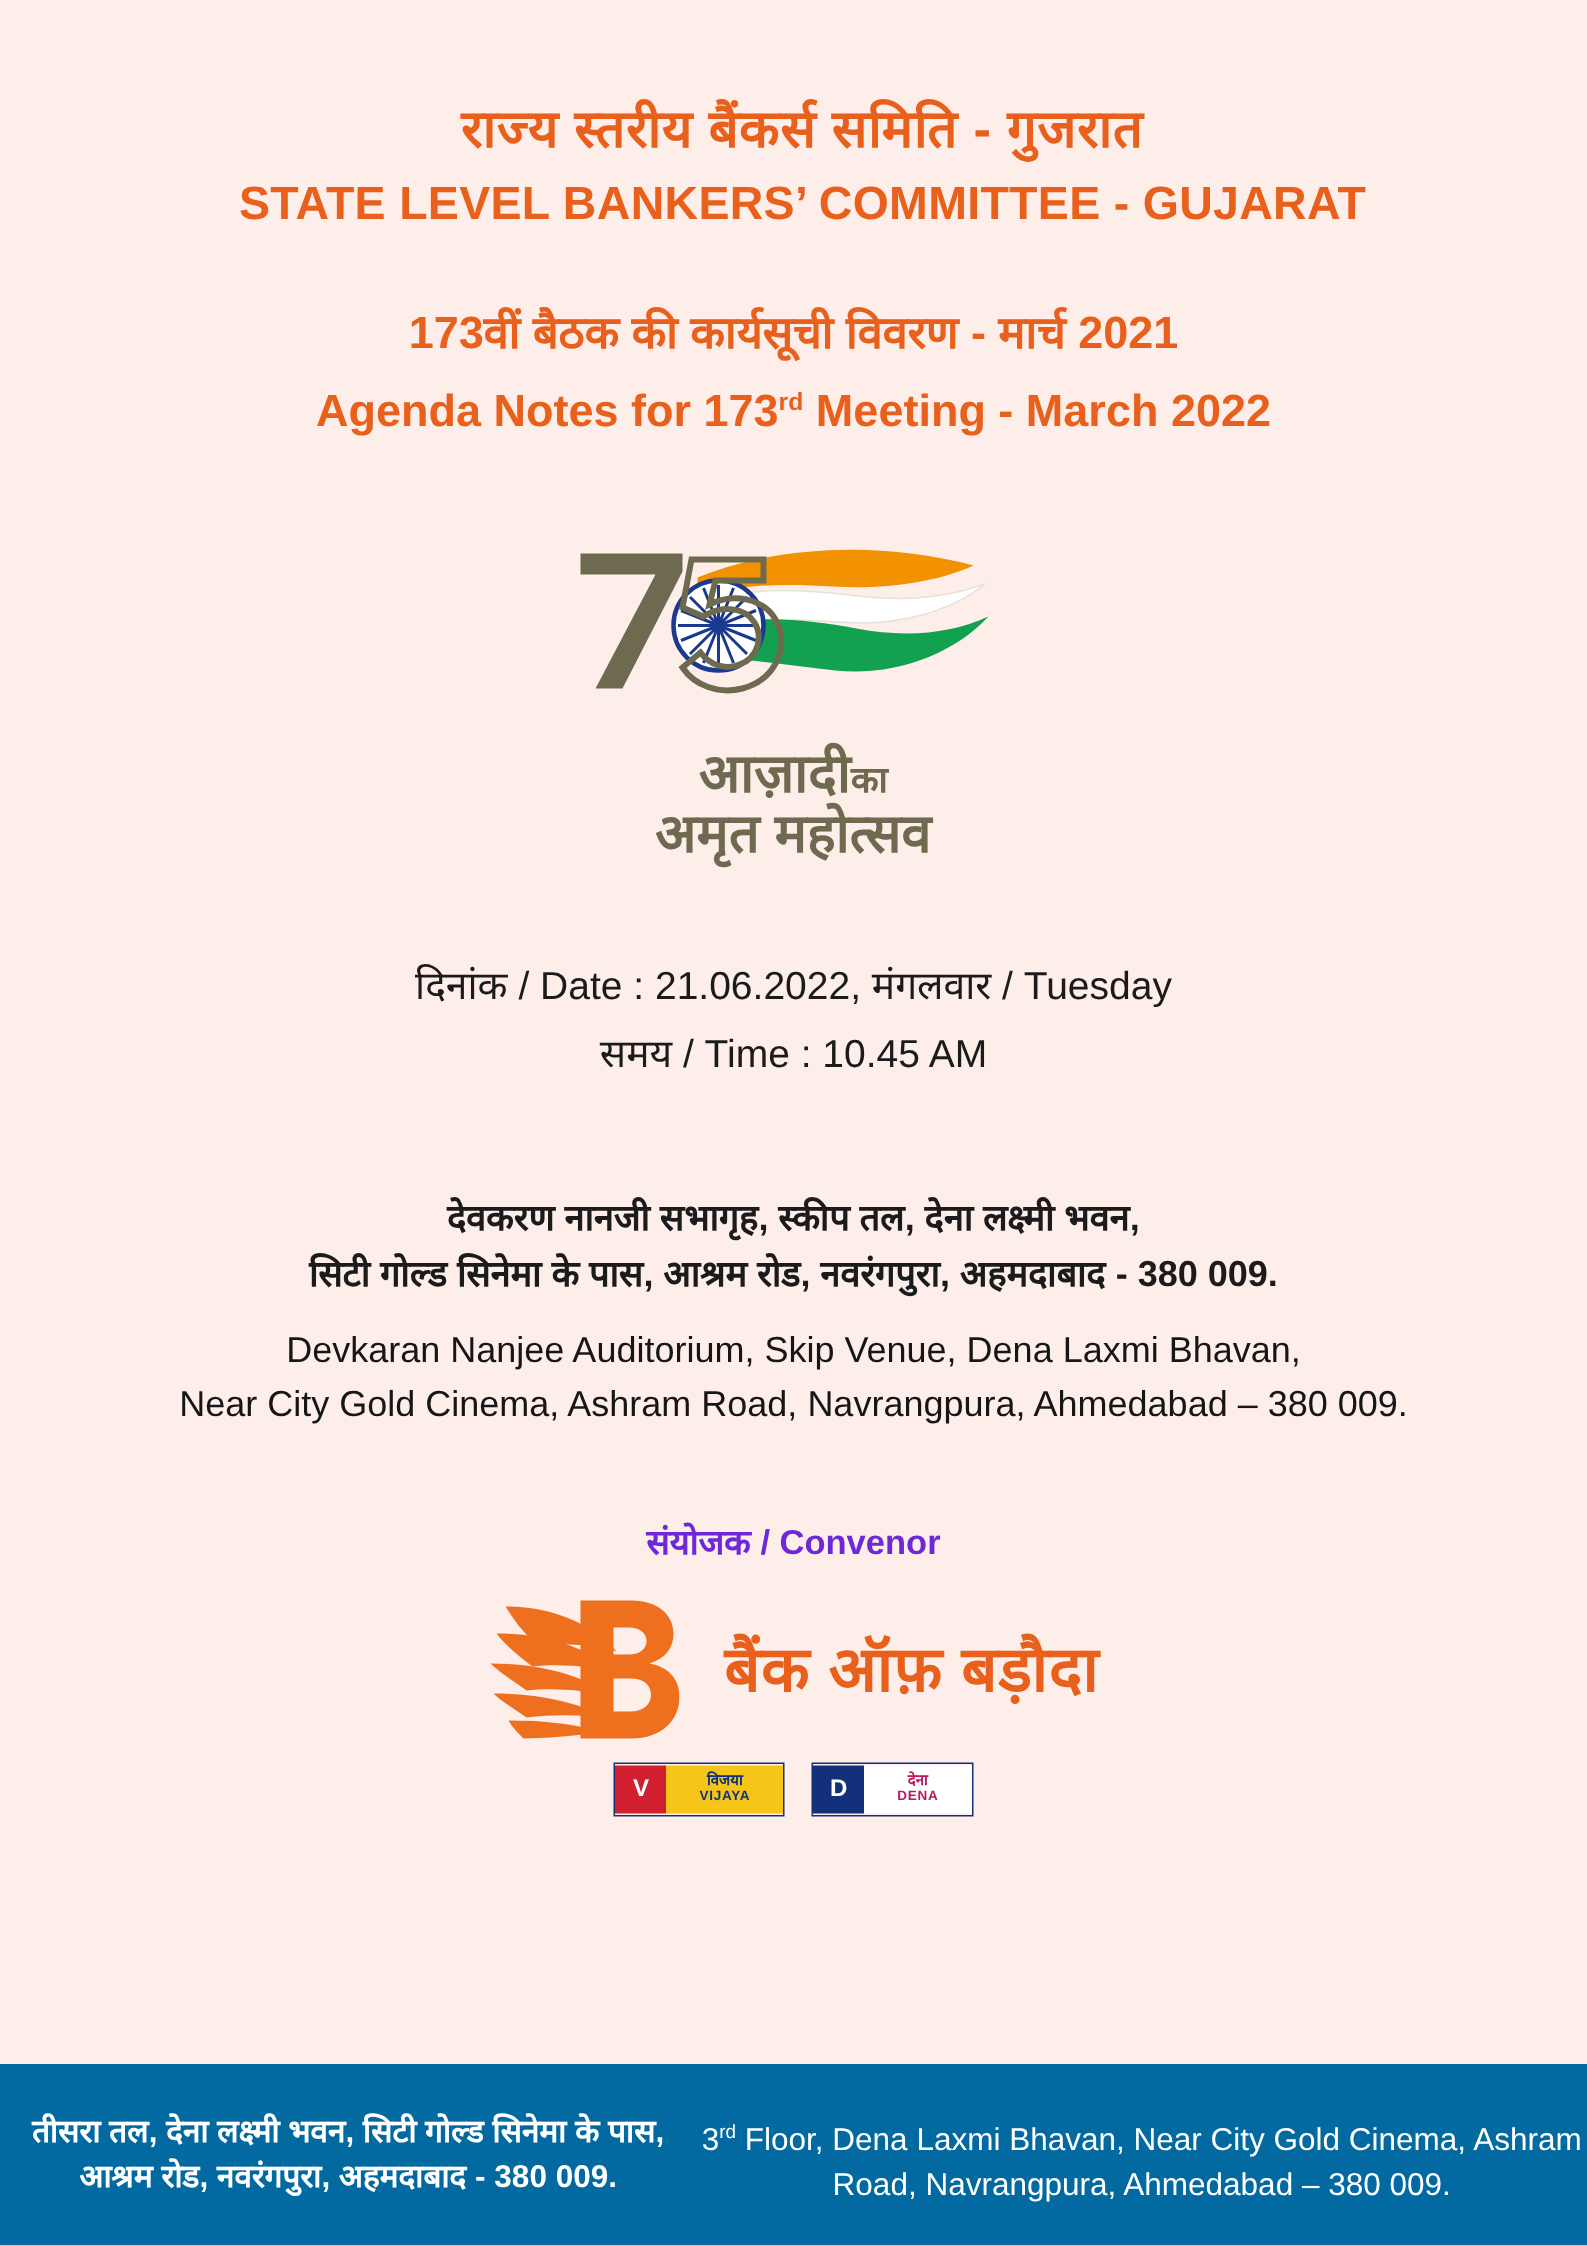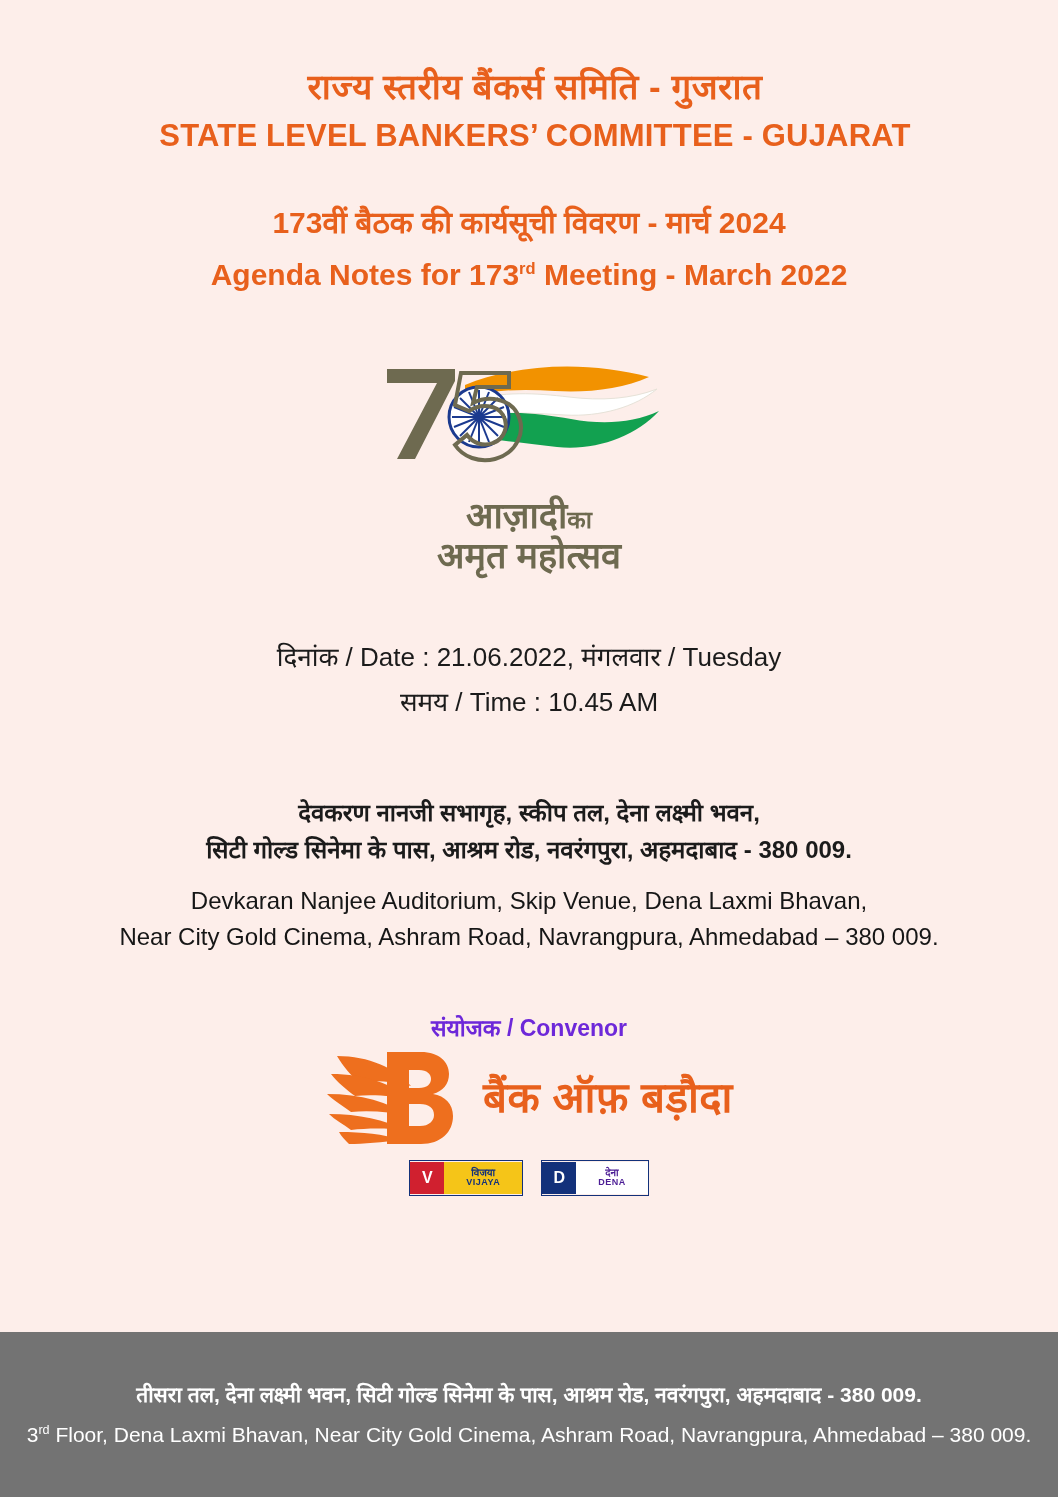--- a/index.html
+++ b/index.html
@@ -152,21 +152,21 @@
     text-align: center;
     width: 100%;
   }
   .convenor-label {
     font-size: 23px;
     font-weight: bold;
     color: #6d28d9;
   }
 
   .bob-logo {
-    margin-top: 3px;
+    margin-top: 18px;
     display: flex;
     align-items: center;
     justify-content: center;
     gap: 30px;
   }
   .bob-mark {
     width: 128px;
     height: 104px;
     position: relative;
   }
@@ -217,34 +217,34 @@
   .sub-bank .sb-text {
     padding: 0 22px;
     display: flex;
     flex-direction: column;
     align-items: center;
     justify-content: center;
     height: 32px;
     line-height: 1.05;
   }
   .vijaya .sb-text { background: #f5c518; color: #13317a; }
-  .dena .sb-text { background: #ffffff; color: #4c1d95; }
+  .dena .sb-text { background: #ffffff; color: #be185d; }
   .sb-hi { font-size: 10px; font-weight: bold; }
   .sb-en { font-size: 9px; font-weight: bold; letter-spacing: 0.5px; }
 
   
   .footer {
     position: absolute;
     left: 0;
     right: 0;
     bottom: 0;
-    height: 165px;
-    background: #737373;
-    display: flex;
-    flex-direction: column;
+    height: 121px;
+    background: #0369a1;
+    display: flex;
+    flex-direction: row;
     align-items: center;
     justify-content: center;
     color: #ffffff;
   }
   .footer-hi {
     font-size: 21px;
     font-weight: bold;
     line-height: 1.4;
     text-align: center;
   }
@@ -260,21 +260,21 @@
 <body>
 
 <div class="page">
 
   <div class="title-block">
     <div class="org-hi">राज्य स्तरीय बैंकर्स समिति - गुजरात</div>
     <div class="org-en">STATE LEVEL BANKERS’ COMMITTEE - GUJARAT</div>
   </div>
 
   <div class="agenda-block">
-    <div class="agenda-hi">173वीं बैठक की कार्यसूची विवरण - मार्च 2024</div>
+    <div class="agenda-hi">173वीं बैठक की कार्यसूची विवरण - मार्च 2021</div>
     <div class="agenda-en">
       <span>Agenda Notes for 173</span><sup>rd</sup><span> Meeting - March 2022</span>
     </div>
   </div>
 
   <div class="amrit-logo">
     <div class="amrit-mark">
       <svg width="320" height="118" viewBox="0 0 320 118" xmlns="http://www.w3.org/2000/svg">
 
         <path d="M18 14 L86 14 L86 26 L46 104 L28 104 L68 28 L18 28 Z" fill="#6e6a50"></path>

